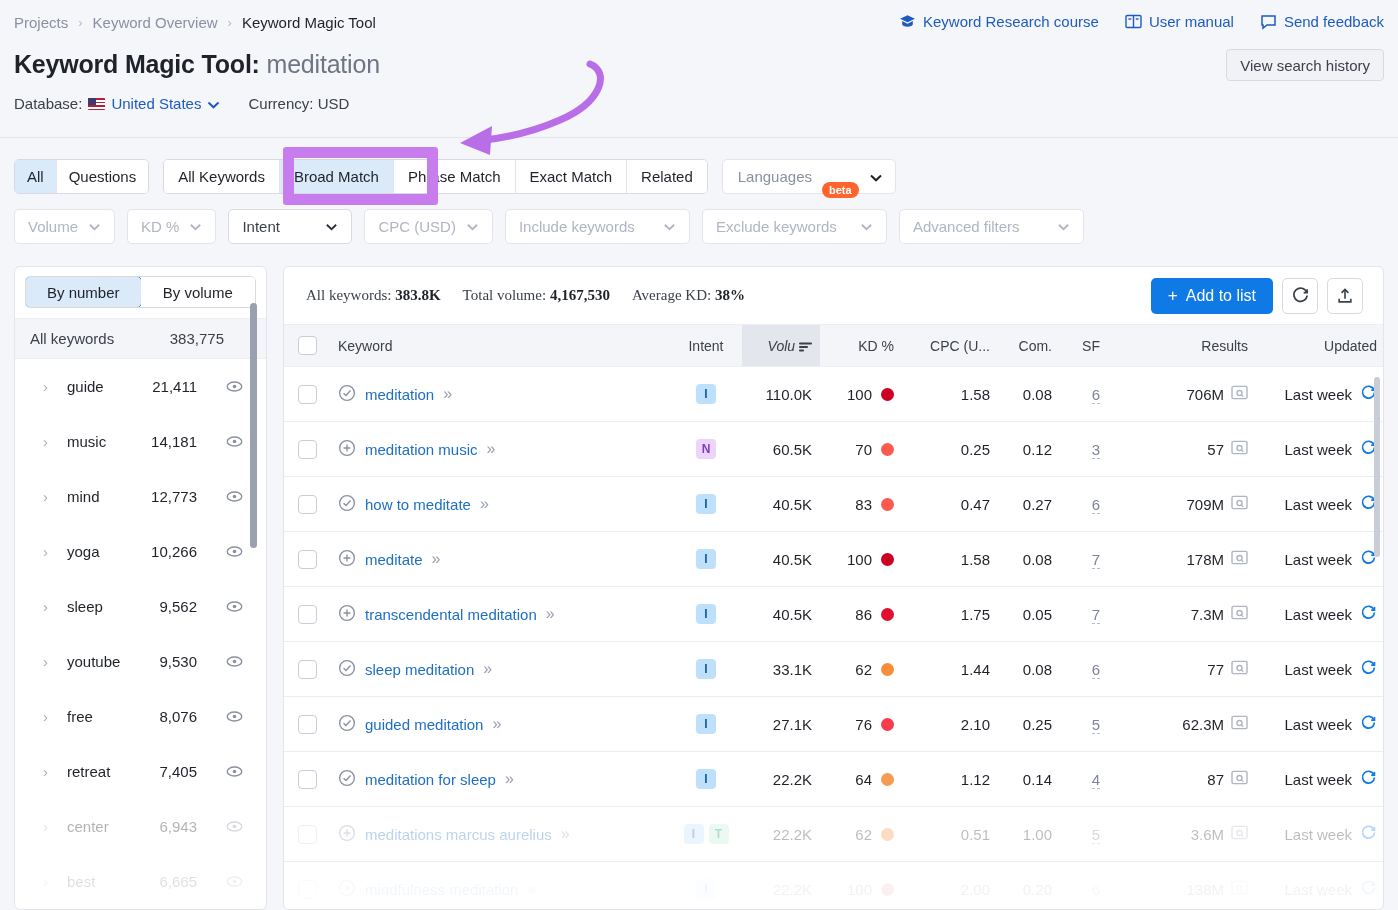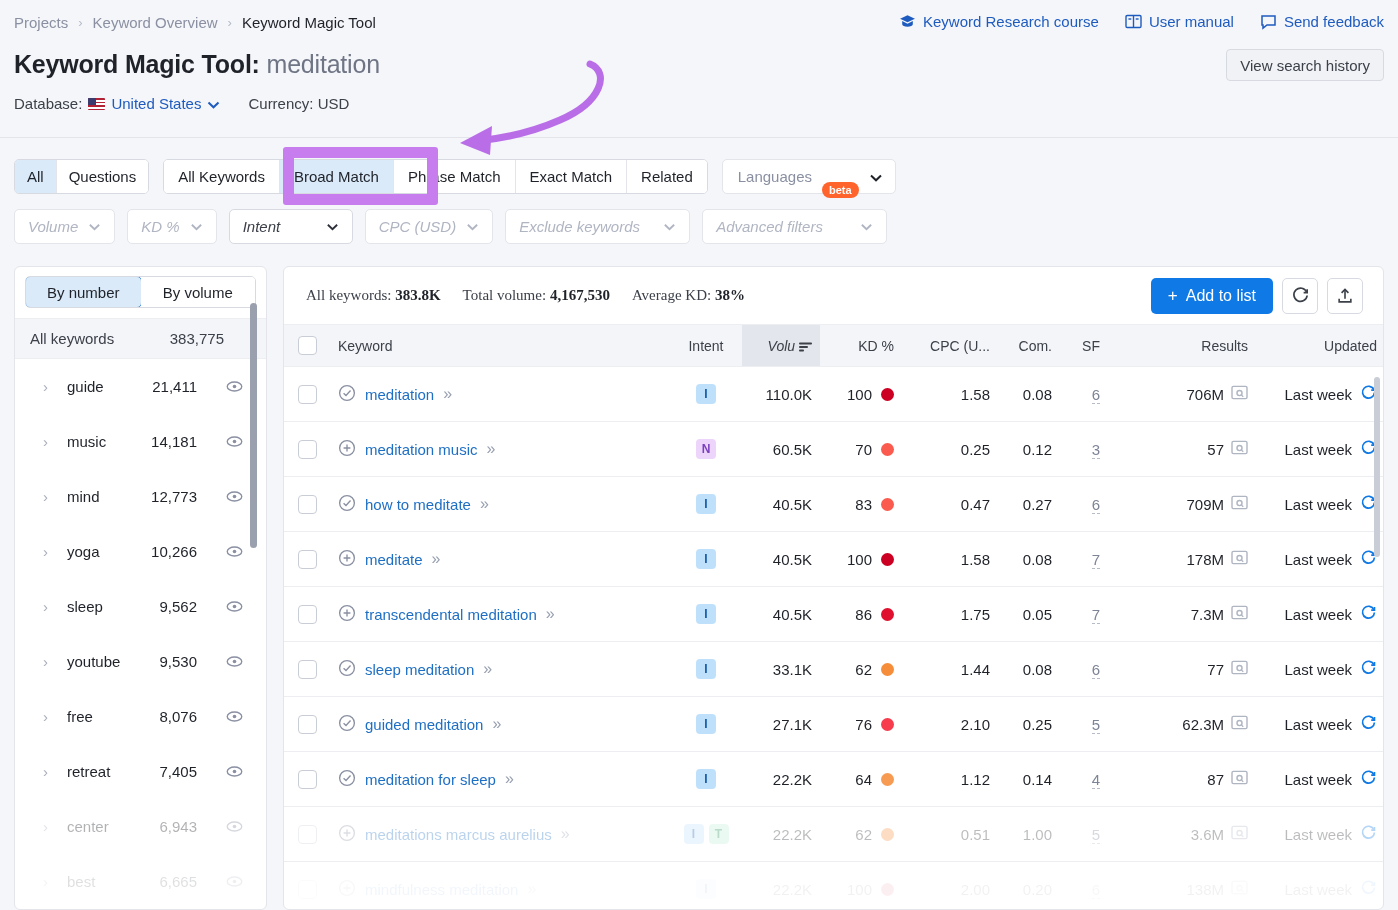--- a/index.html
+++ b/index.html
@@ -53,21 +53,21 @@
   .beta { background: #ff642d; color: #fff; font-size: 11px; font-weight: bold; border-radius: 9px; padding: 2px 7px; margin-top: 27px; }
 
   
   .hl-box { position: absolute; left: 283px; top: 147px; width: 155px; height: 58px;
             border: 11px solid #c77dee; border-radius: 3px; pointer-events: none; }
   .arrow-svg { position: absolute; left: 440px; top: 50px; pointer-events: none; }
 
   
   .filters { position: absolute; left: 14px; top: 209px; display: flex; gap: 12px; }
   .fchip { height: 35px; display: flex; align-items: center; gap: 10px; padding: 0 13px; background: #fff;
-           border: 1px solid #e3e5ea; border-radius: 5px; font-size: 15px; color: #b0b5c2; font-style: italic; }
+           border: 1px solid #e3e5ea; border-radius: 5px; font-size: 15px; color: #b0b5c2; }
   .fchip.active { color: #3c4049; border-color: #d7dae1; }
   .fchip .cv { color: #b0b5c2; font-size: 12px; }
   .fchip.active .cv { color: #2b2f38; }
   .fchip.wide { min-width: 185px; justify-content: space-between; }
 
   
   .lpanel { position: absolute; left: 14px; top: 266px; width: 253px; height: 644px; background: #fff;
             border: 1px solid #e3e5ea; border-radius: 6px; overflow: hidden; }
   .lp-toggle { padding: 9px 10px 10px; display: flex; }
   .lp-seg { display: flex; border: 1px solid #d7dae1; border-radius: 5px; overflow: hidden; height: 32px; width: 100%; }
@@ -229,20 +229,26 @@
           </svg></span>
     </div>
     <div class="fchip active wide" style="min-width:124px">
       <span>Intent</span>
       <span class="cv"><svg width="13" height="8" viewBox="0 0 14 8" fill="none" stroke="#2b2f38" stroke-width="2">
             <path d="M2 1.6 7 6.3 12 1.6"></path>
           </svg></span>
     </div>
     <div class="fchip">
       <span>CPC (USD)</span>
+      <span class="cv"><svg width="13" height="8" viewBox="0 0 14 8" fill="none" stroke="#b0b5c2" stroke-width="2">
+            <path d="M2 1.6 7 6.3 12 1.6"></path>
+          </svg></span>
+    </div>
+    <div class="fchip wide">
+      <span>Include keywords</span>
       <span class="cv"><svg width="13" height="8" viewBox="0 0 14 8" fill="none" stroke="#b0b5c2" stroke-width="2">
             <path d="M2 1.6 7 6.3 12 1.6"></path>
           </svg></span>
     </div>
     <div class="fchip wide">
       <span>Exclude keywords</span>
       <span class="cv"><svg width="13" height="8" viewBox="0 0 14 8" fill="none" stroke="#b0b5c2" stroke-width="2">
             <path d="M2 1.6 7 6.3 12 1.6"></path>
           </svg></span>
     </div>

